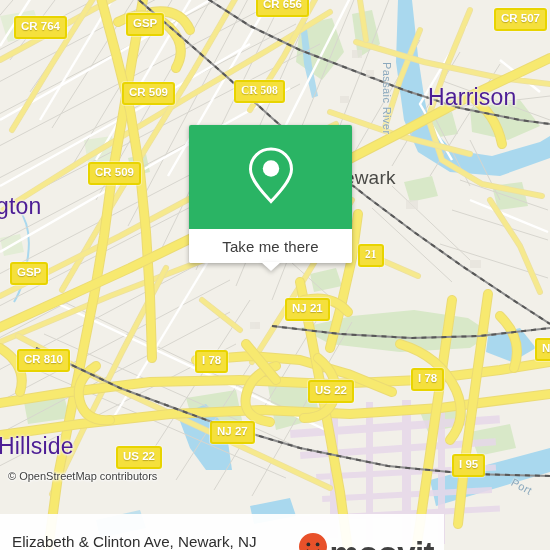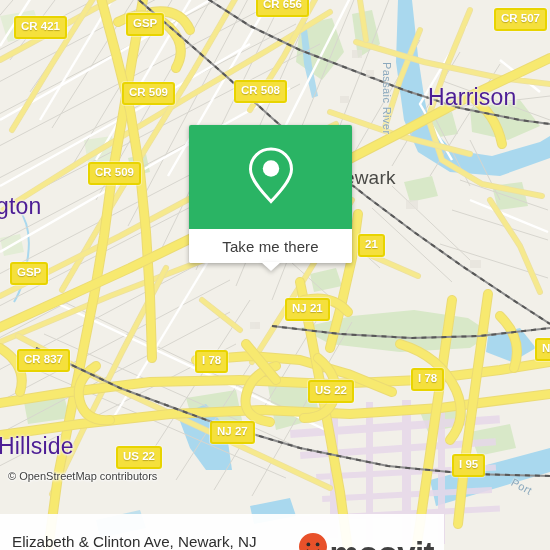--- a/index.html
+++ b/index.html
@@ -333,32 +333,32 @@
     </svg>
 
     <div class="place mid" style="left:428px;top:84px;">Harrison</div>
     <div class="place big" style="left:330px;top:167px;">Newark</div>
     <div class="place mid" style="left:-4px;top:193px;">gton</div>
     <div class="place mid" style="left:-2px;top:433px;">Hillside</div>
 
     <div class="water-label" style="left:393px;top:62px;transform:rotate(90deg);transform-origin:left top;">Passaic River</div>
     <div class="water-label" style="left:515px;top:476px;transform:rotate(28deg);transform-origin:left top;">Port</div>
 
-    <div class="shield" style="left:14px;top:16px;">CR 421</div>
+    <div class="shield" style="left:14px;top:16px;">CR 764</div>
     <div class="shield" style="left:126px;top:13px;">GSP</div>
     <div class="shield" style="left:256px;top:-6px;">CR 656</div>
     <div class="shield" style="left:494px;top:8px;">CR 507</div>
     <div class="shield" style="left:122px;top:82px;">CR 509</div>
-    <div class="shield" style="left:234px;top:80px;">CR 508</div>
+    <div class="shield" style="left:234px;top:80px;font-family:Liberation Serif, serif;">CR 508</div>
     <div class="shield" style="left:88px;top:162px;">CR 509</div>
-    <div class="shield" style="left:358px;top:234px;">21</div>
+    <div class="shield" style="left:358px;top:244px;font-family:Liberation Serif, serif;">21</div>
     <div class="shield" style="left:10px;top:262px;">GSP</div>
     <div class="shield" style="left:285px;top:298px;text-align:center;">NJ 21</div>
     <div class="shield" style="left:535px;top:338px;">NJ</div>
-    <div class="shield" style="left:17px;top:349px;">CR 837</div>
+    <div class="shield" style="left:17px;top:349px;">CR 810</div>
     <div class="shield" style="left:195px;top:350px;">I 78</div>
     <div class="shield" style="left:411px;top:368px;">I 78</div>
     <div class="shield" style="left:308px;top:380px;">US 22</div>
     <div class="shield" style="left:210px;top:421px;">NJ 27</div>
     <div class="shield" style="left:116px;top:446px;">US 22</div>
     <div class="shield" style="left:440px;top:454px;margin-left:12px;">I 95</div>
   </div>
 
   <div class="attrib">© OpenStreetMap contributors</div>
 

